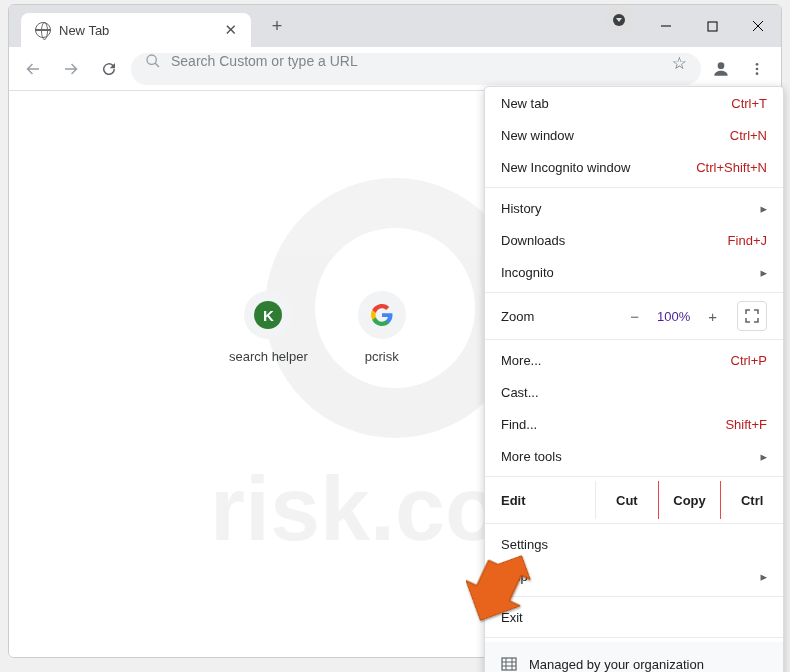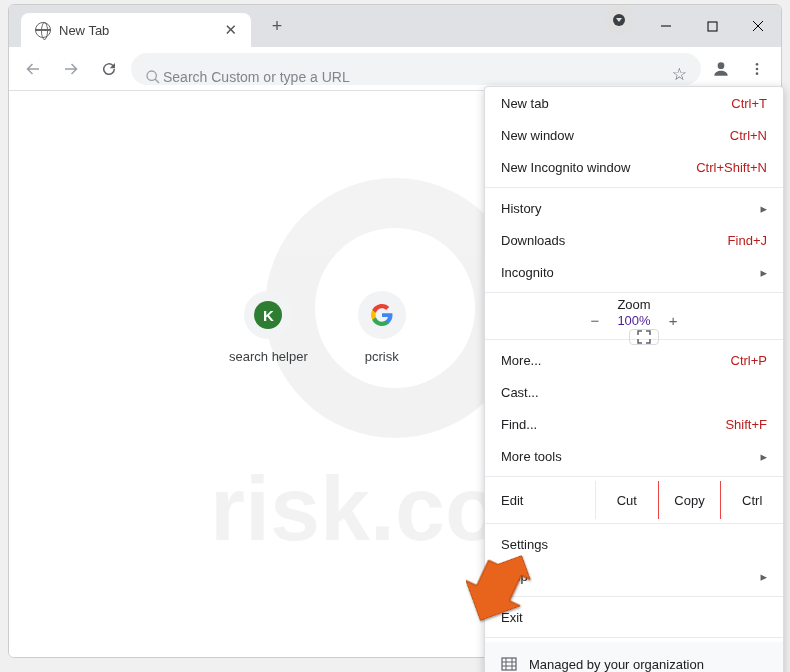--- a/index.html
+++ b/index.html
@@ -12,46 +12,46 @@
 .tab .favicon::after { content: ''; position: absolute; top: -1px; left: 5px; width: 5px; height: 16px; border: 1.5px solid #666; border-radius: 50%; }
 .tab-title { font-size: 13px; color: #3c4043; }
 .tab-close { margin-left: auto; font-size: 15px; color: #555; cursor: pointer; }
 .newtab-btn { width: 28px; height: 28px; display: flex; align-items: center; justify-content: center; margin-left: 12px; font-size: 18px; color: #555; cursor: pointer; border-radius: 50%; }
 .window-controls { margin-left: auto; display: flex; }
 .win-btn { width: 46px; height: 40px; display: flex; align-items: center; justify-content: center; cursor: pointer; }
 .ext-badge { width: 28px; height: 28px; border-radius: 50%; background: #e0e0e0; display: flex; align-items: center; justify-content: center; margin-right: 10px; }
 .toolbar { height: 44px; background: #fff; display: flex; align-items: center; padding: 0 8px; gap: 6px; border-bottom: 1px solid #e0e0e0; }
 .nav-btn { width: 32px; height: 32px; display: flex; align-items: center; justify-content: center; cursor: pointer; border-radius: 50%; color: #9aa0a6; }
 .nav-btn.active { color: #5f6368; }
-.omnibox { flex: 1; height: 32px; background: #f1f3f4; border-radius: 16px; display: flex; align-items: flex-end; padding: 0 14px; gap: 2px; }
+.omnibox { flex: 1; height: 32px; background: #f1f3f4; border-radius: 16px; display: flex; align-items: flex-start; padding: 0 14px; gap: 10px; }
 .omnibox-text { font-size: 14px; color: #80868b; flex: 1; }
 .star-icon { color: #5f6368; font-size: 17px; cursor: pointer; }
 .profile-btn { width: 28px; height: 28px; display: flex; align-items: center; justify-content: center; cursor: pointer; }
 .menu-btn { width: 32px; height: 32px; display: flex; align-items: center; justify-content: center; cursor: pointer; border-radius: 50%; }
 .content { position: relative; height: calc(100% - 86px); background: #fff; }
 .shortcuts { position: absolute; top: 200px; left: 220px; display: flex; gap: 50px; }
 .shortcut { display: flex; flex-direction: column; align-items: center; gap: 10px; cursor: pointer; }
 .shortcut-icon { width: 48px; height: 48px; border-radius: 50%; background: #f1f3f4; display: flex; align-items: center; justify-content: center; }
 .shortcut-k { width: 28px; height: 28px; border-radius: 50%; background: #2e7d32; color: #fff; font-weight: bold; font-size: 15px; display: flex; align-items: center; justify-content: center; }
 .shortcut-label { font-size: 13px; color: #3c4043; }
 .watermark { position: absolute; top: 30px; left: 40px; right: 40px; bottom: 40px; opacity: 0.06; pointer-events: none; display: flex; flex-direction: column; align-items: center; justify-content: center; }
 .wm-mag { width: 260px; height: 260px; border: 50px solid #333; border-radius: 50%; position: relative; }
 .wm-text { font-size: 90px; font-weight: bold; color: #333; margin-top: 20px; }
 .menu { position: absolute; top: 86px; right: 6px; width: 300px; background: #fff; border: 1px solid #dadce0; border-radius: 4px; box-shadow: 0 2px 10px rgba(0,0,0,0.2); z-index: 100; font-size: 13px; color: #202124; }
 .menu-item { height: 32px; display: flex; align-items: center; padding: 0 16px; cursor: pointer; }
 .menu-item .shortcut-text { margin-left: auto; color: #b91c1c; }
 .menu-item .submenu-arrow { margin-left: auto; color: #5f6368; }
 .menu-sep { height: 1px; background: #e8eaed; margin: 4px 0; }
-.zoom-row { height: 38px; display: flex; align-items: center; padding: 0 16px; flex-direction: column; }
+.zoom-row { height: 38px; display: flex; align-items: center; padding: 0 16px; }
 .zoom-label { flex: 1; }
 .zoom-ctrl { display: flex; align-items: center; gap: 18px; }
 .zoom-btn { color: #5f6368; cursor: pointer; font-size: 15px; }
 .zoom-val { color: #4c1d95; }
 .fullscreen-btn { margin-left: 20px; width: 30px; height: 30px; border: 1px solid #dadce0; border-radius: 4px; display: flex; align-items: center; justify-content: center; cursor: pointer; }
-.edit-row { height: 38px; display: flex; align-items: center; }
+.edit-row { height: 38px; display: flex; align-items: center; font-weight: bold; }
 .edit-label { padding: 0 16px; flex: 0 0 110px; }
 .edit-actions { flex: 1; display: flex; border-left: 1px solid #e8eaed; height: 100%; }
 .edit-action { flex: 1; display: flex; align-items: center; justify-content: center; border-right: 1px solid #ef4444; cursor: pointer; }
 .edit-action:last-child { border-right: none; }
 .managed-row { height: 44px; display: flex; align-items: center; padding: 0 16px; gap: 12px; background: #f8f9fa; cursor: pointer; }
 .managed-icon { width: 16px; height: 16px; }
 .arrow-pointer { position: absolute; top: 548px; right: 254px; z-index: 200; pointer-events: none; }
 .g-icon { width: 24px; height: 24px; }
 </style>
 </head>

